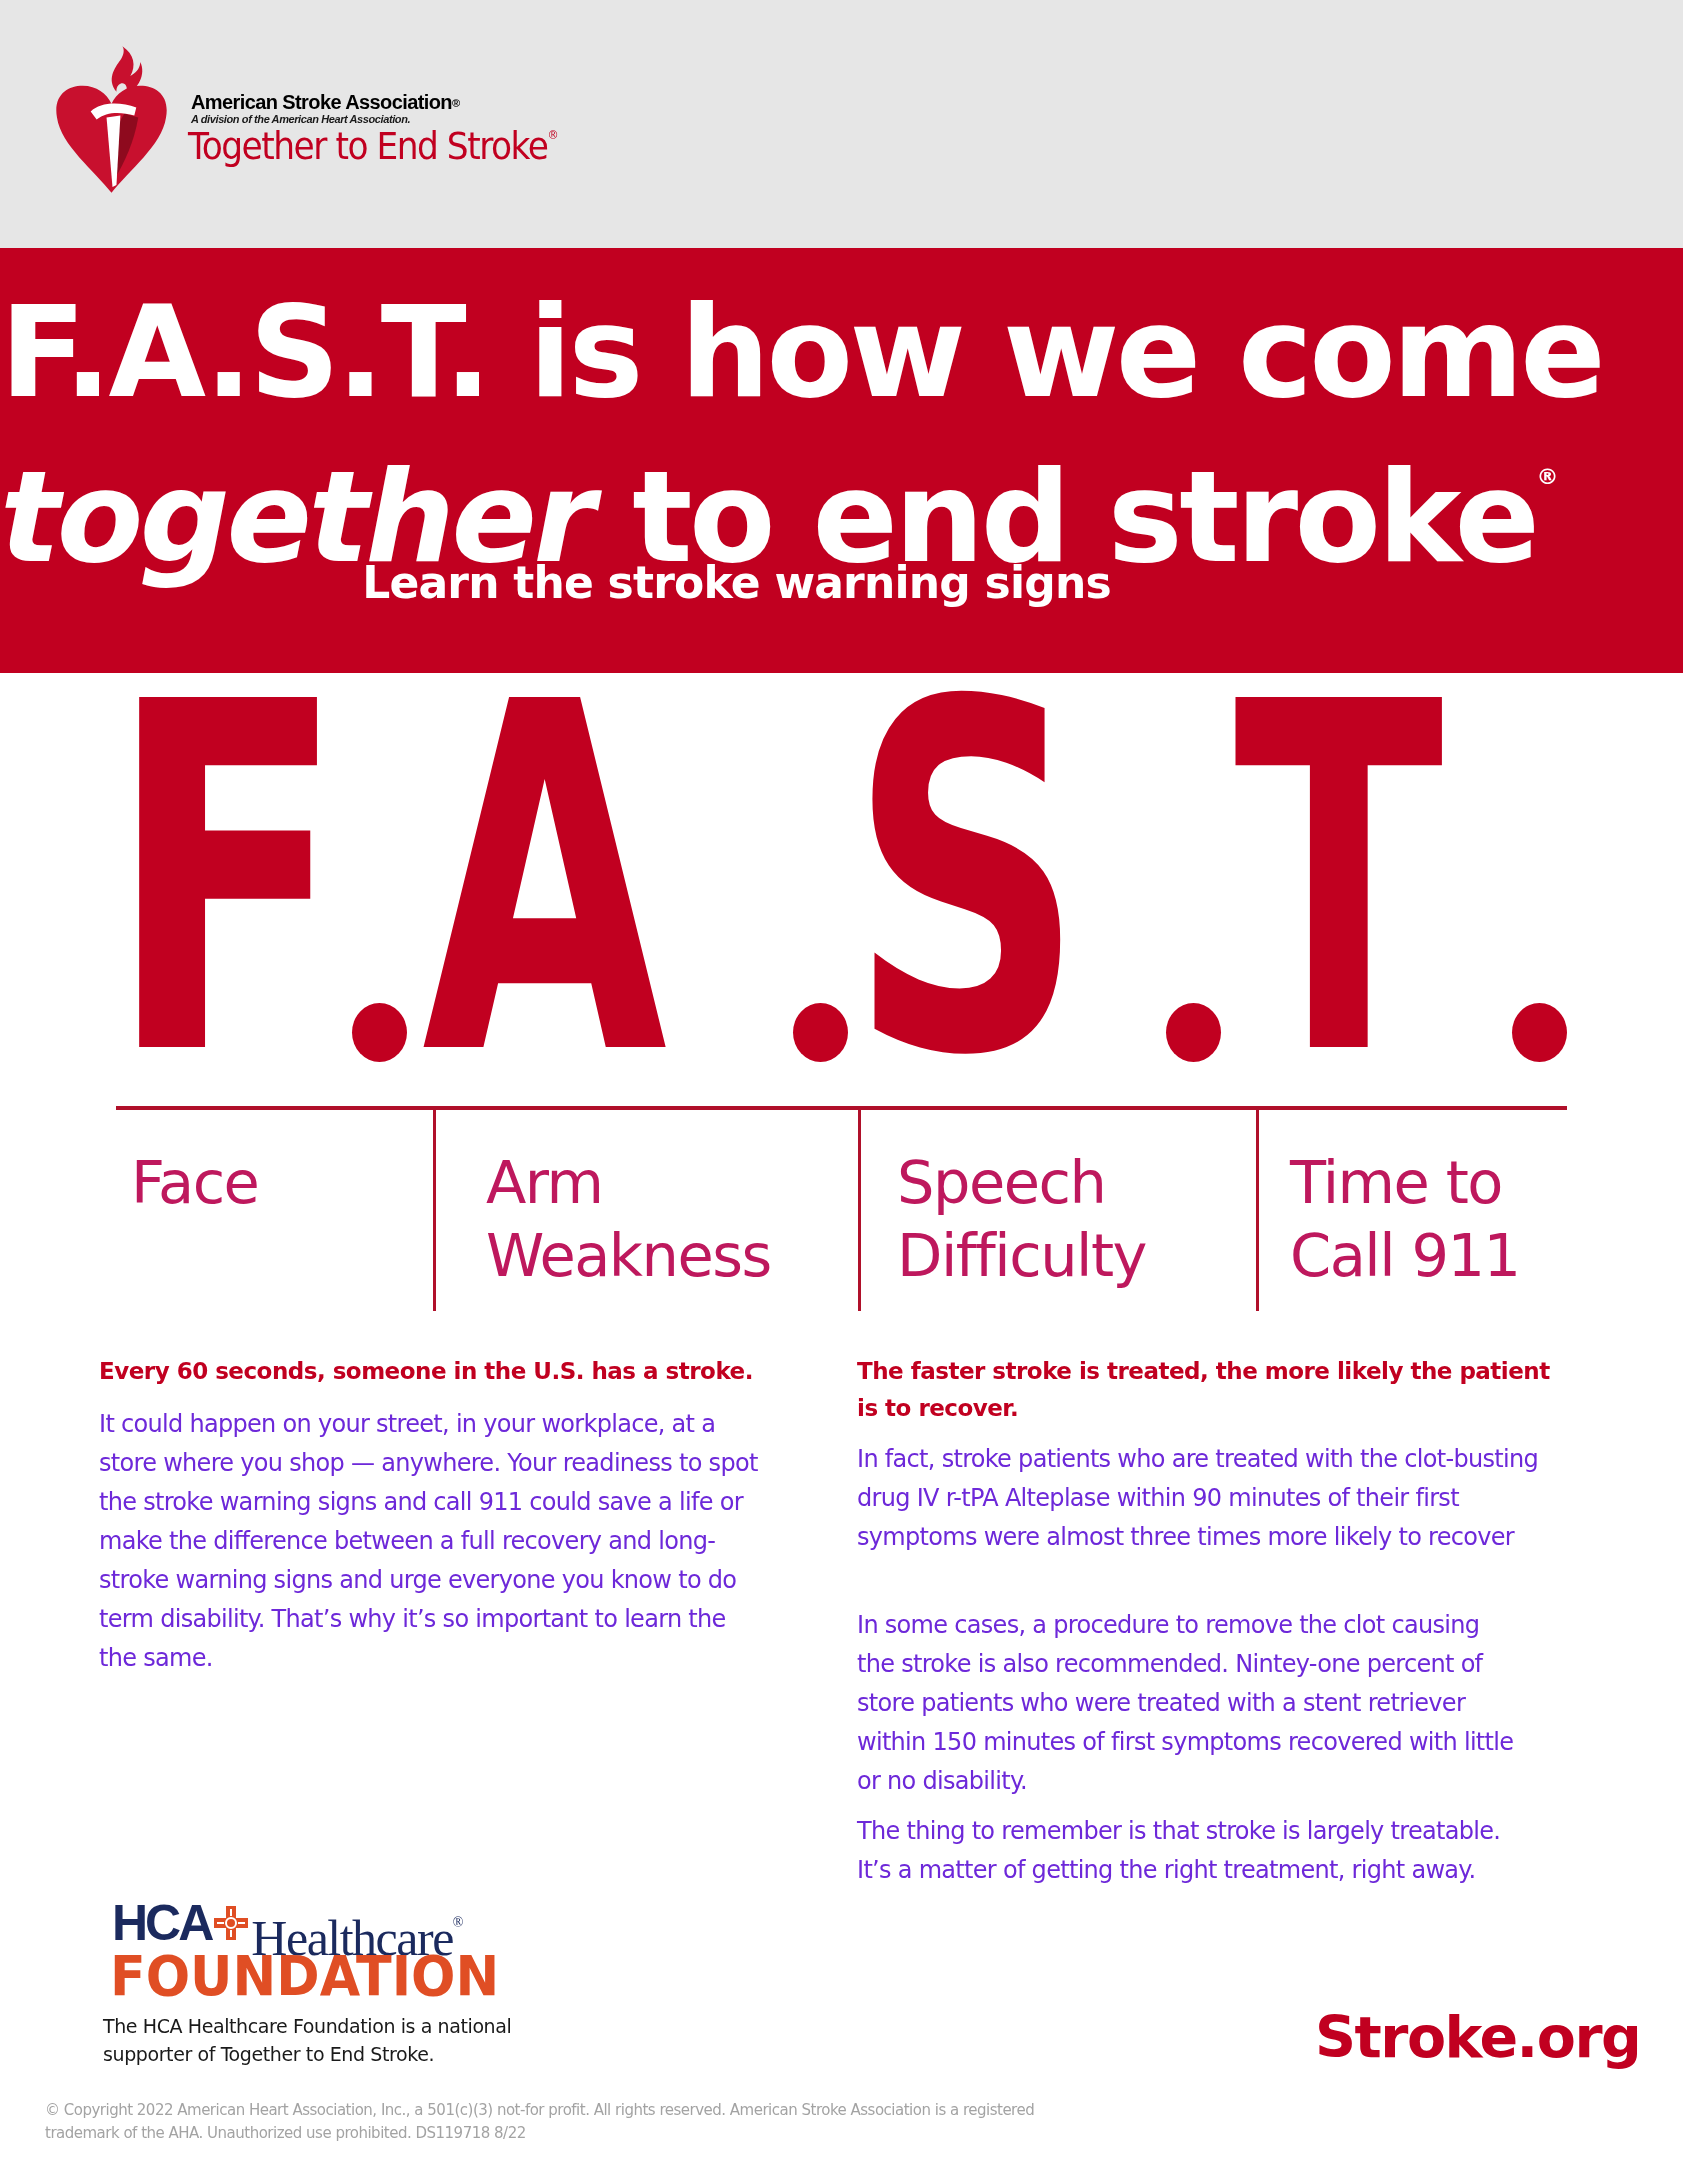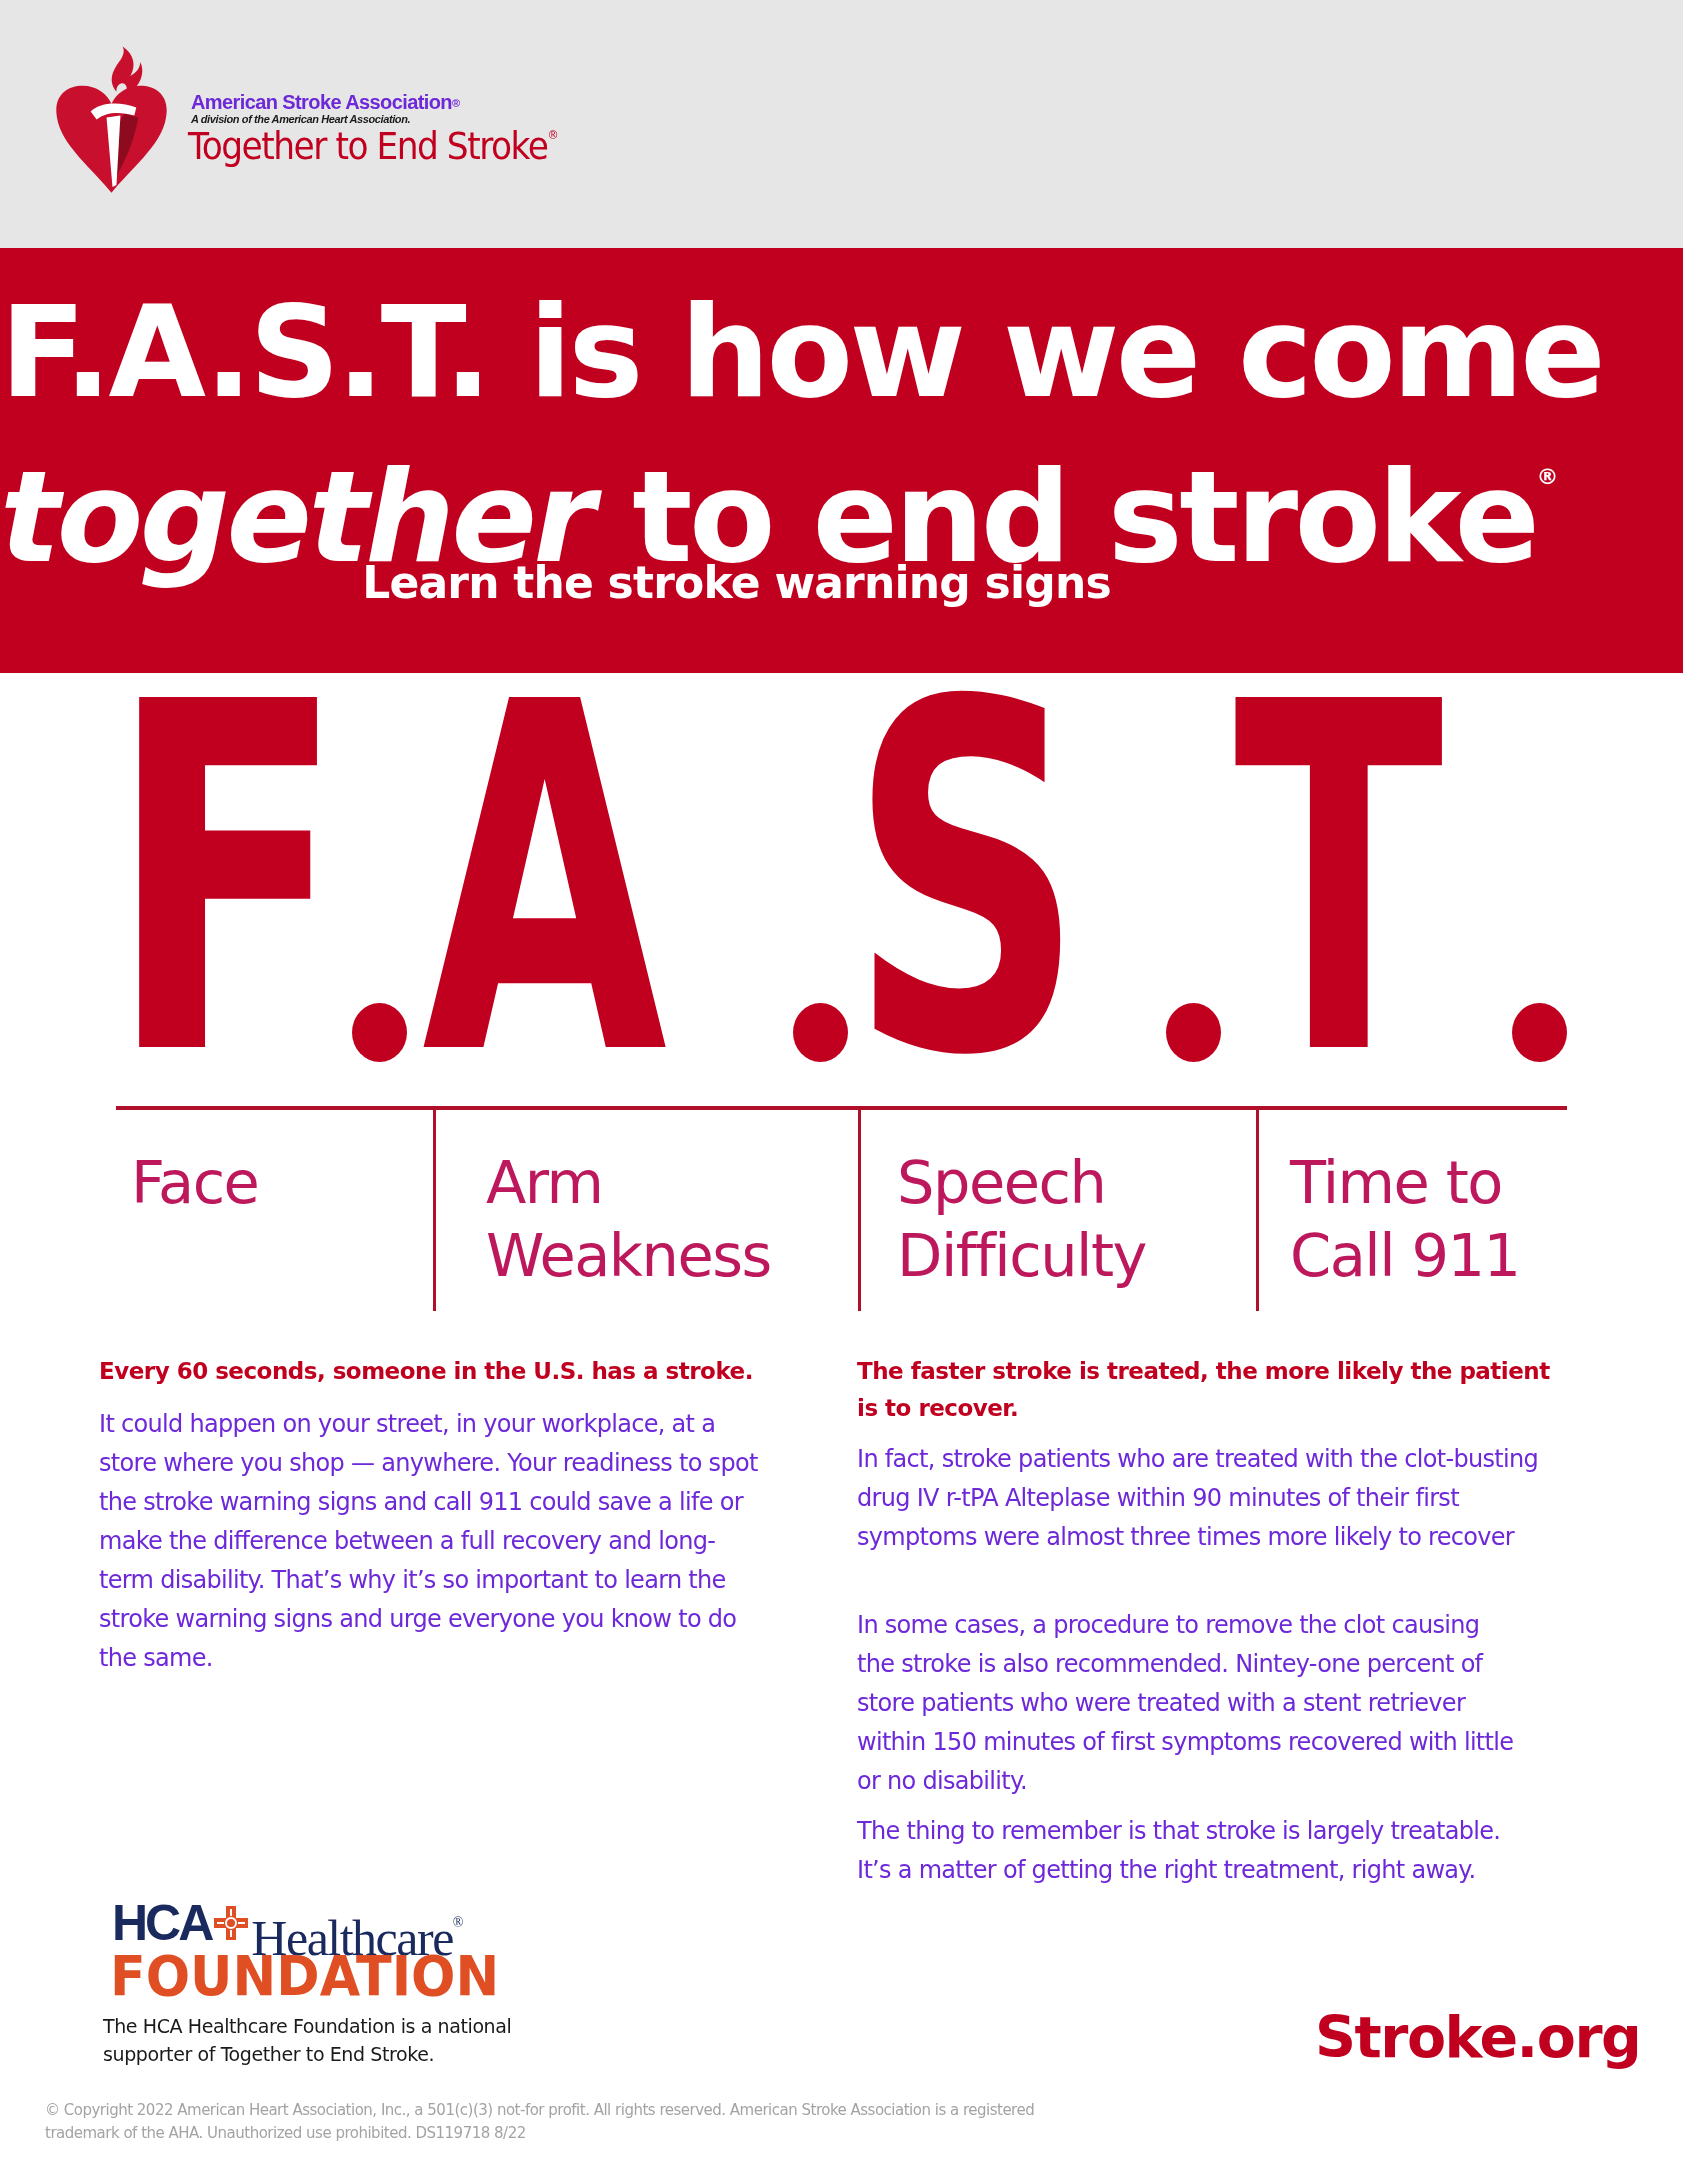--- a/index.html
+++ b/index.html
@@ -4,21 +4,21 @@
 <style>
   * { margin: 0; padding: 0; box-sizing: border-box; }
   html, body { width: 1683px; height: 2178px; background: #ffffff; overflow: hidden; }
   body { position: relative; font-family: "DejaVu Sans", sans-serif; color: #1a1a1a; }
 
   .abs { position: absolute; }
 
   
   .top-band { left: 0; top: 0; width: 1683px; height: 248px; background: #E6E6E6; }
   .logo-heart { left: 55px; top: 46px; width: 113px; height: 147px; }
-  .org-name { left: 191px; top: 91px; font-family: "Liberation Sans", sans-serif; font-weight: bold; font-size: 20px; color: #6d28d9; letter-spacing: -0.6px; white-space: nowrap; }
+  .org-name { left: 191px; top: 91px; font-family: "Liberation Sans", sans-serif; font-weight: bold; font-size: 20px; color: #000000; letter-spacing: -0.6px; white-space: nowrap; }
   .org-name .reg { font-size: 11px; vertical-align: 2px; }
   .org-division { left: 191px; top: 113px; font-family: "Liberation Sans", sans-serif; font-weight: bold; font-style: italic; font-size: 11px; color: #1a1a1a; letter-spacing: -0.4px; white-space: nowrap; }
   .org-tagline { left: 188px; top: 125px; font-family: "DejaVu Sans", sans-serif; font-weight: normal; font-size: 37px; color: #C10020; letter-spacing: -1.6px; white-space: nowrap; transform: scaleX(0.93); transform-origin: left top; }
   .org-tagline .reg { font-size: 12px; vertical-align: 20px; letter-spacing: 0; }
 
   
   .hero-band { left: 0; top: 248px; width: 1683px; height: 425px; background: #C10020; }
   .hero-line { left: 0; width: 1473px; text-align: center; color: #ffffff; font-family: "DejaVu Sans", sans-serif; font-weight: bold; white-space: nowrap; }
   .hero-line-1 { top: 283px; font-size: 126px; letter-spacing: -3.5px; line-height: 139px; }
   .hero-line-2 { top: 407px; font-size: 126px; letter-spacing: -3.5px; line-height: 139px; }
@@ -109,22 +109,22 @@
   <div>Time to</div>
     <div>Call 911</div>
 </div>
 
 <div class="abs col col-heading" style="left:99px; top:1353px;">Every 60 seconds, someone in the U.S. has a stroke.</div>
 <div class="abs col col-body" style="left:99px; top:1405px;">
   <div>It could happen on your street, in your workplace, at a</div>
   <div>store where you shop — anywhere. Your readiness to spot</div>
   <div>the stroke warning signs and call 911 could save a life or</div>
   <div>make the difference between a full recovery and long-</div>
+  <div>stroke warning signs and urge everyone you know to do</div>
   <div>term disability. That’s why it’s so important to learn the</div>
-  <div>stroke warning signs and urge everyone you know to do</div>
   <div>the same.</div>
 </div>
 
 <div class="abs col col-heading" style="left:857px; top:1353px;">
   <div>The faster stroke is treated, the more likely the patient</div>
   <div>is to recover.</div>
 </div>
 <div class="abs col col-body" style="left:857px; top:1440px;">
   <div>In fact, stroke patients who are treated with the clot-busting</div>
   <div>drug IV r-tPA Alteplase within 90 minutes of their first</div>

